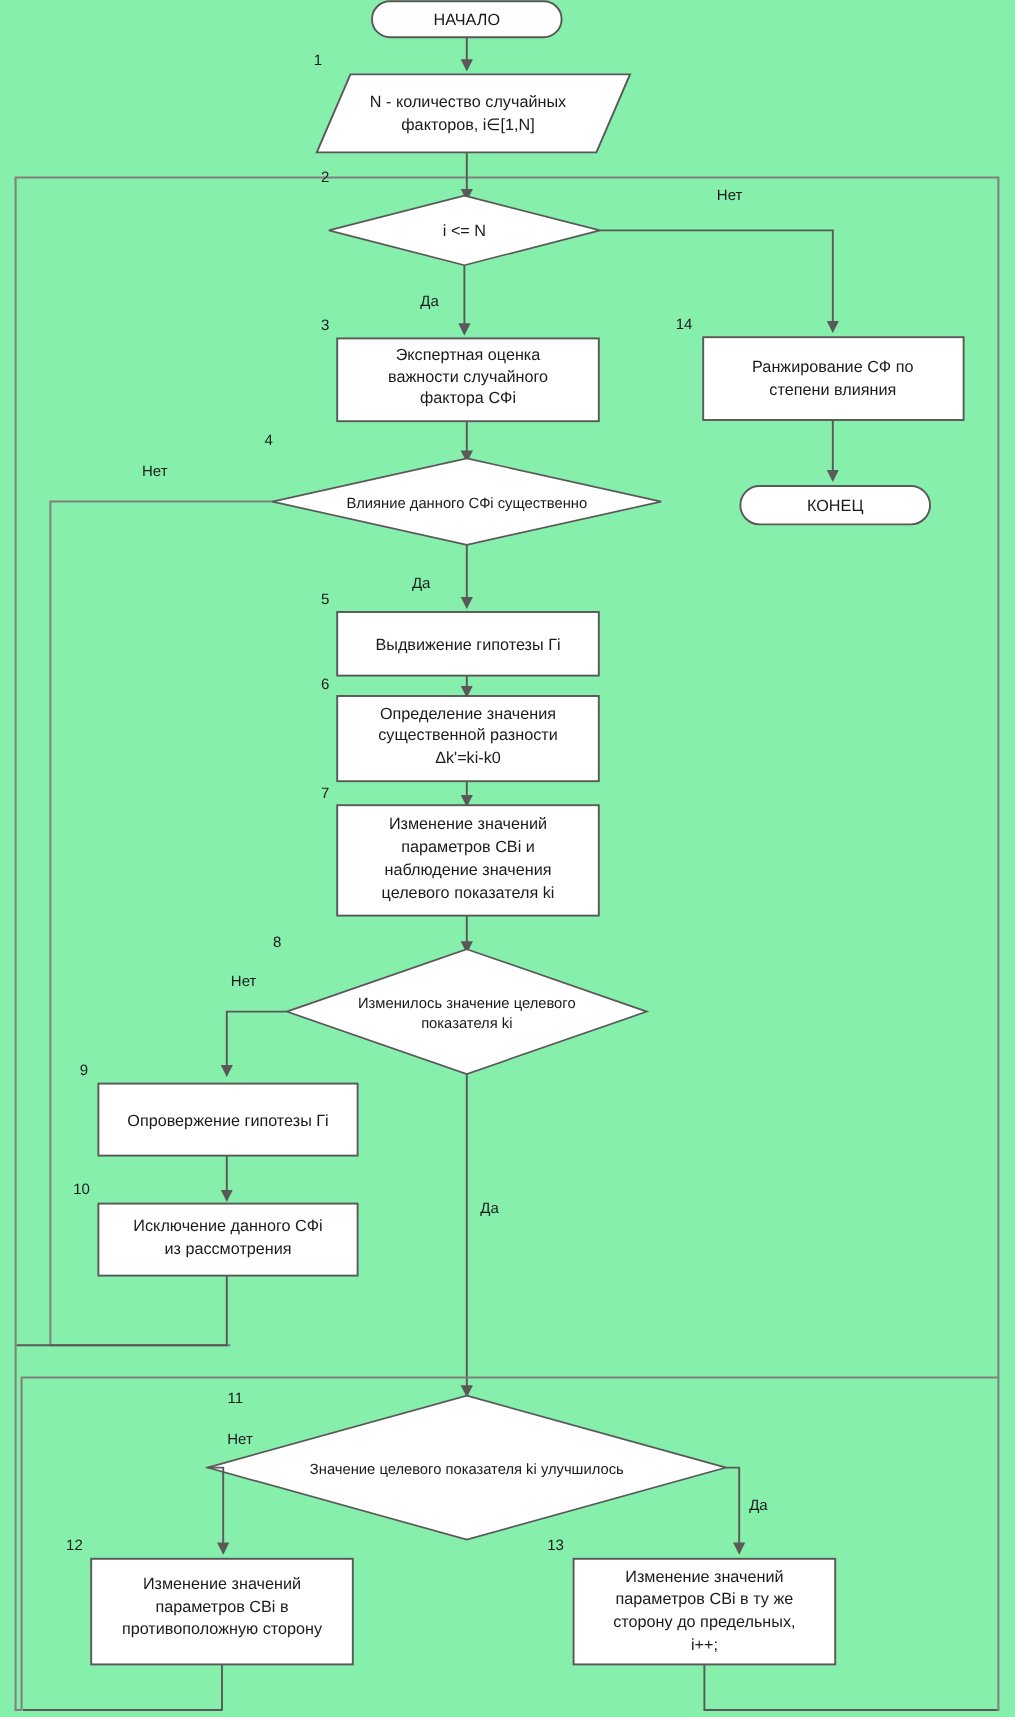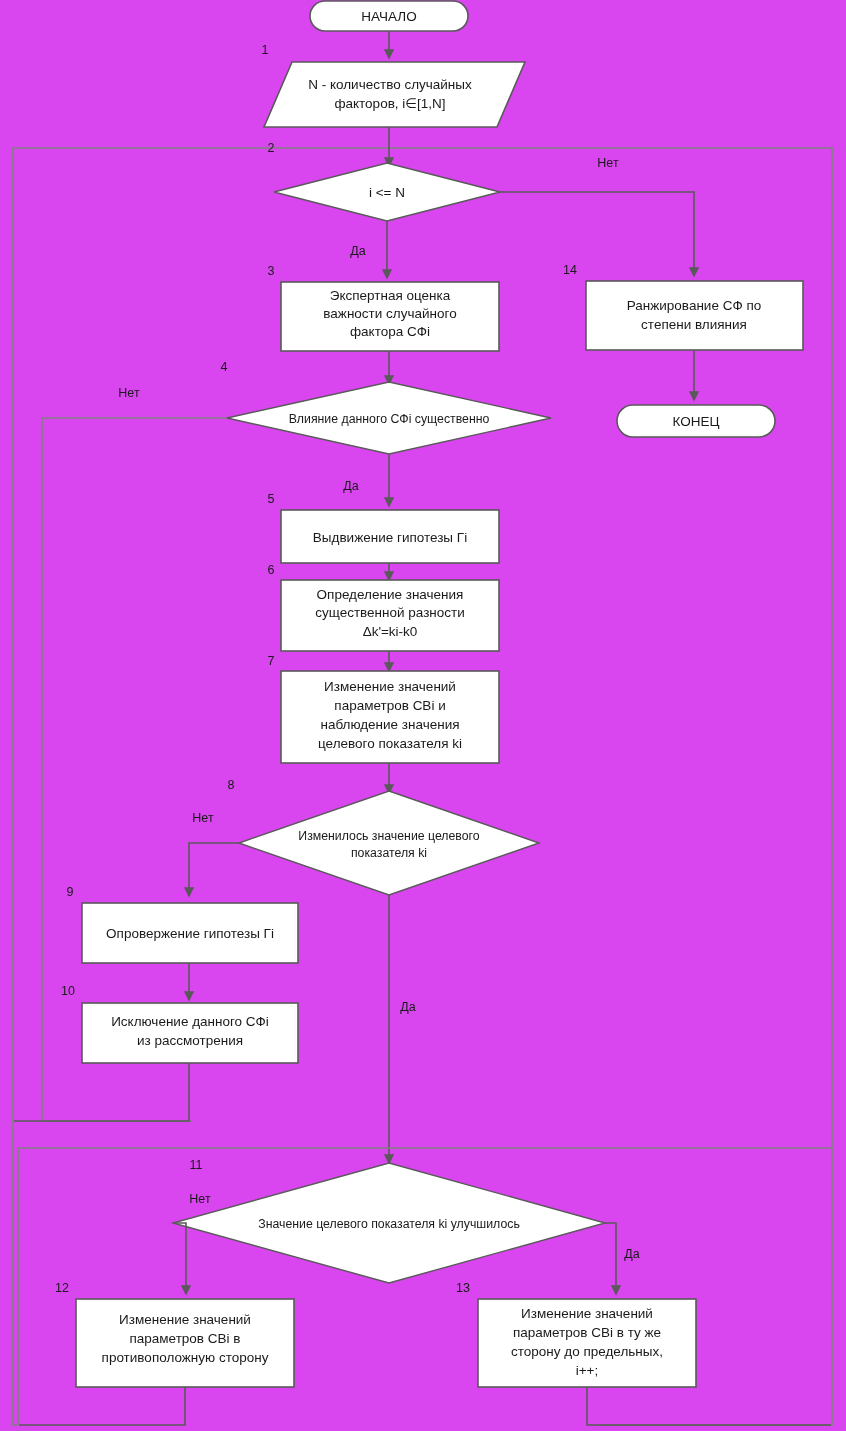--- a/index.html
+++ b/index.html
@@ -1,17 +1,17 @@
 <!DOCTYPE html>
 <html><head>
 <meta charset="utf-8">
 <style>
   html,body{margin:0;padding:0;background:#ffffff;}
   body{font-family:"Liberation Sans","DejaVu Sans",sans-serif;}
-  #stage{position:relative;width:846px;height:1431px;background:#d946ef;overflow:hidden;}
+  #stage{position:relative;width:846px;height:1431px;background:#86efac;overflow:hidden;}
   svg#flow{position:absolute;left:0;top:0;width:846px;height:1431px;}
   .shape{fill:#ffffff;stroke:#595959;stroke-width:1.6;}
   .shape-term{fill:#ffffff;stroke:#595959;stroke-width:1.6;}
   .shape-dec{fill:#ffffff;stroke:#595959;stroke-width:1.4;}
   .conn{fill:none;stroke:#595959;stroke-width:1.6;}
   .loopbox{fill:none;stroke:#808080;stroke-width:1.7;}
   .nodetext{font-family:"Liberation Sans","DejaVu Sans",sans-serif;font-size:13.5px;fill:#1a1a1a;text-anchor:middle;}
   .nodetext.small{font-size:12.3px;}
   .steplabel{font-family:"Liberation Sans","DejaVu Sans",sans-serif;font-size:12.5px;fill:#1a1a1a;text-anchor:middle;}
   .edgelabel{font-family:"Liberation Sans","DejaVu Sans",sans-serif;font-size:12.5px;fill:#1a1a1a;text-anchor:middle;}

